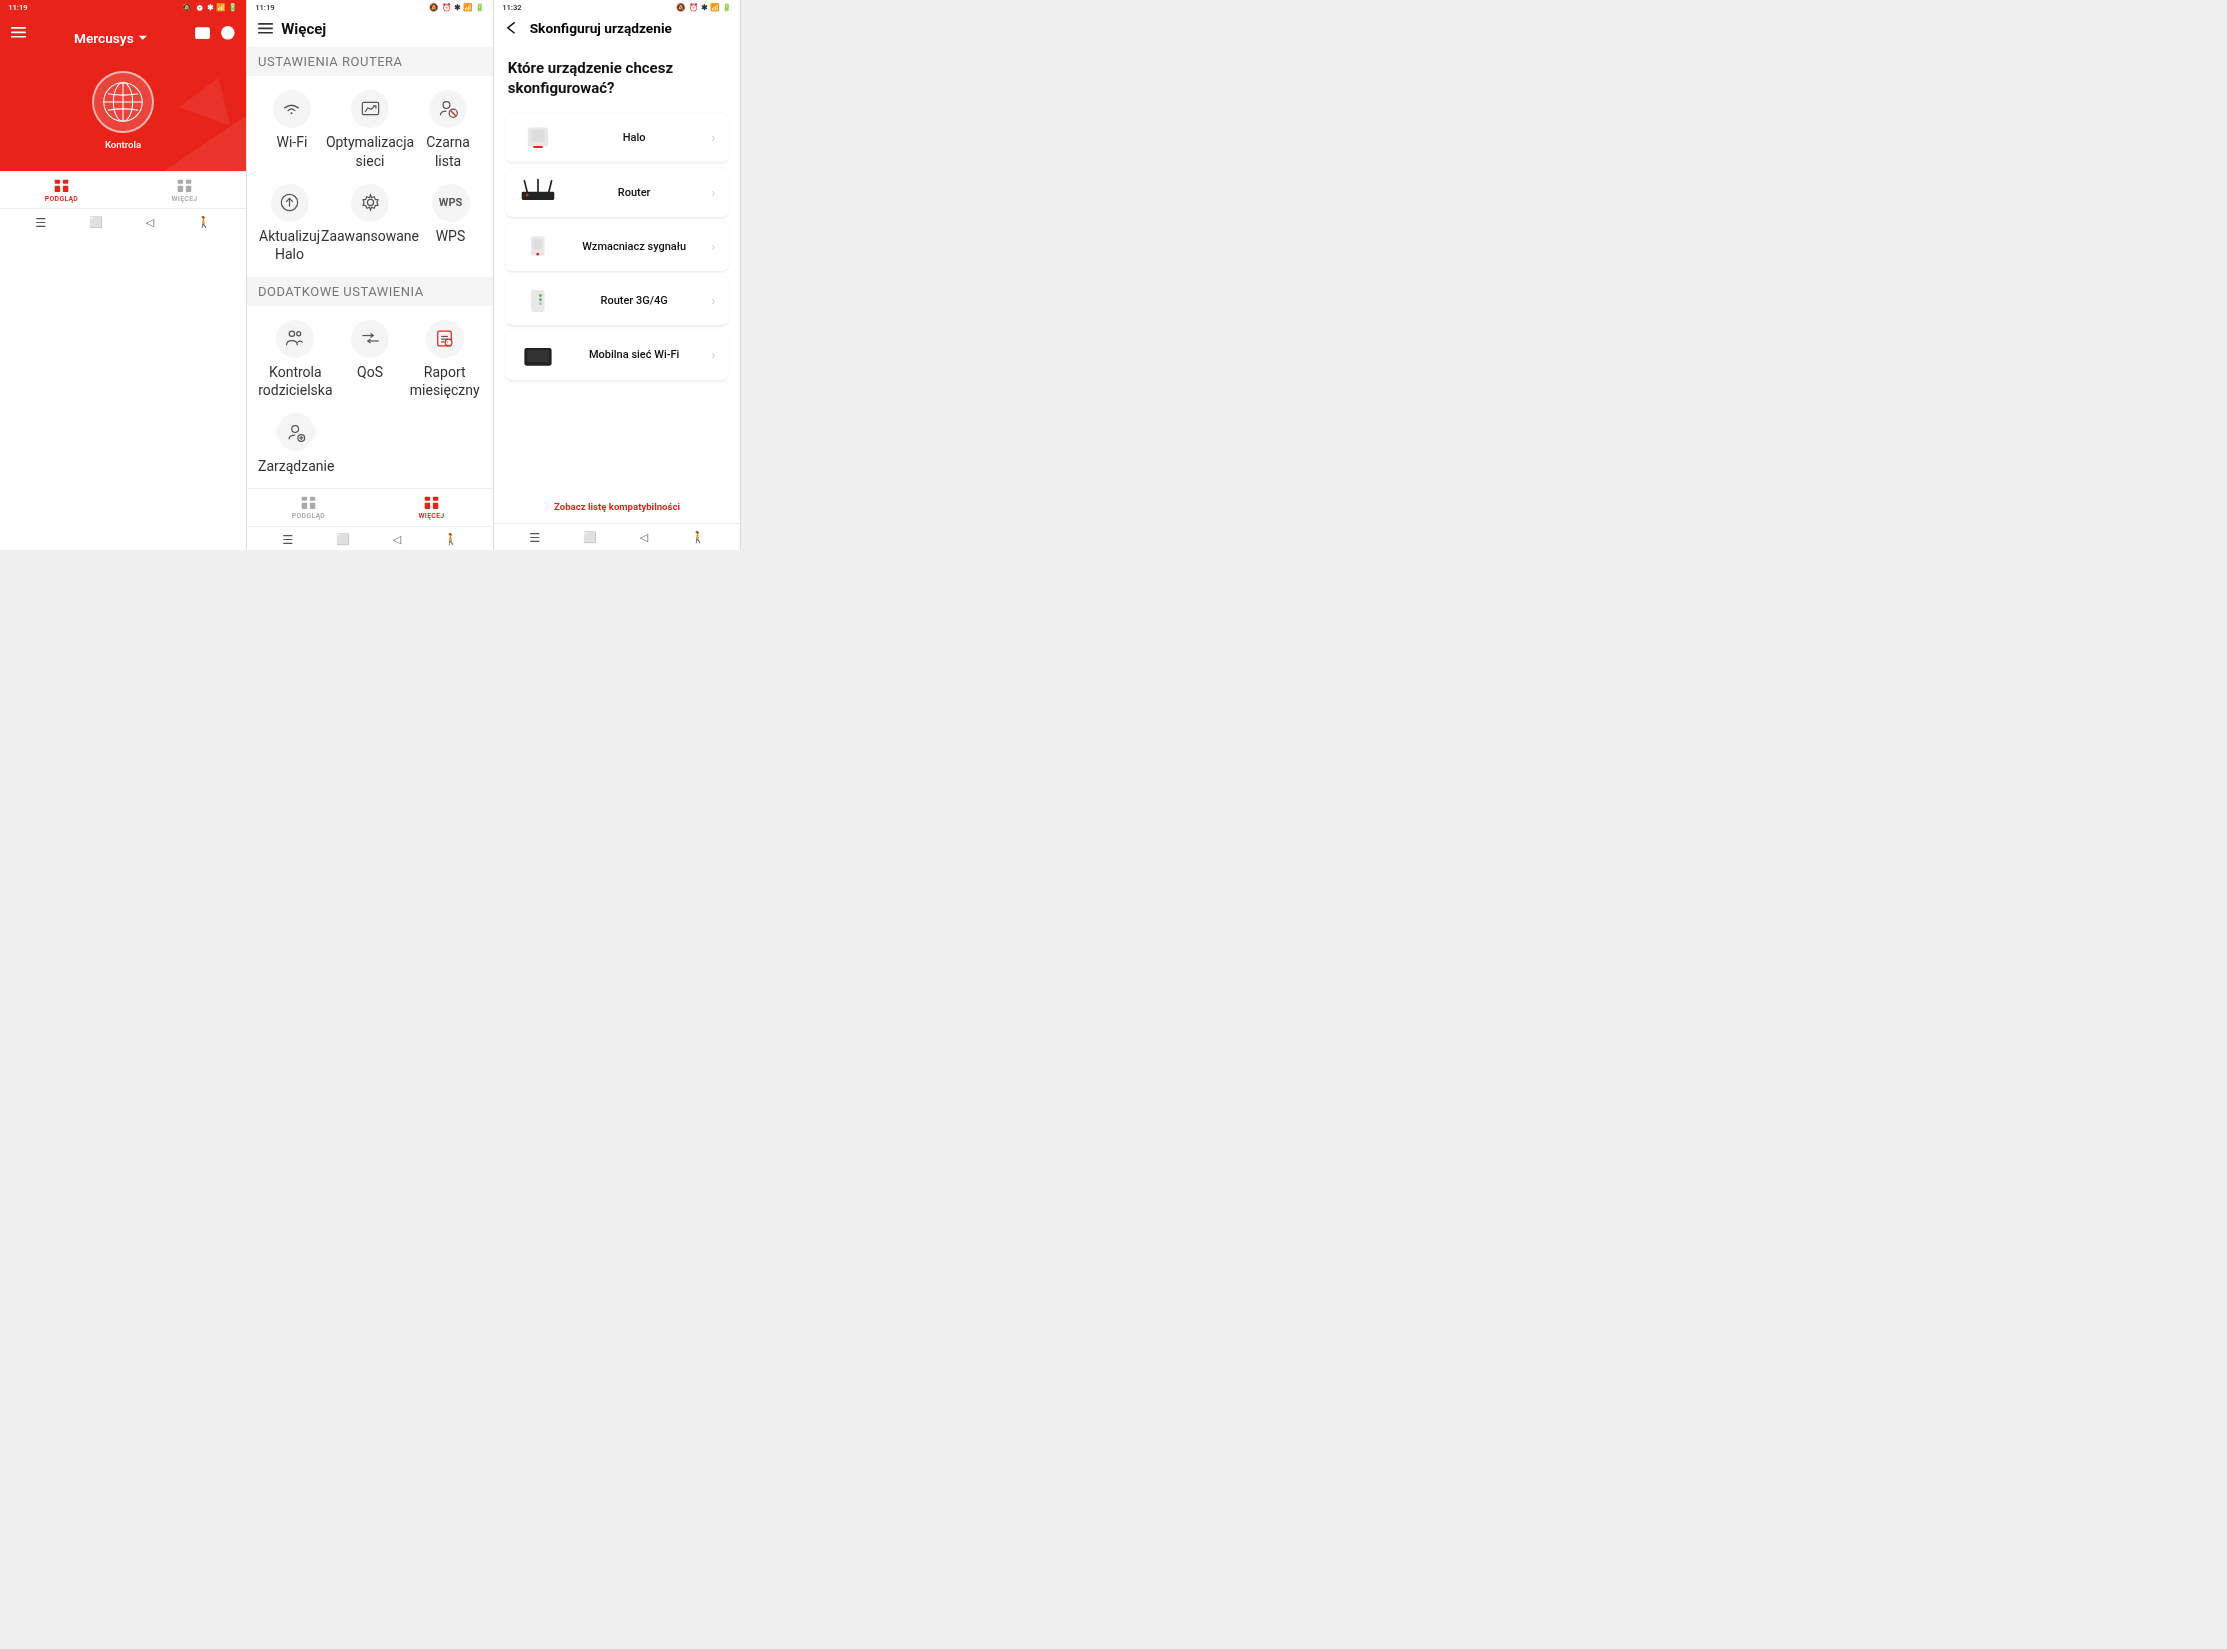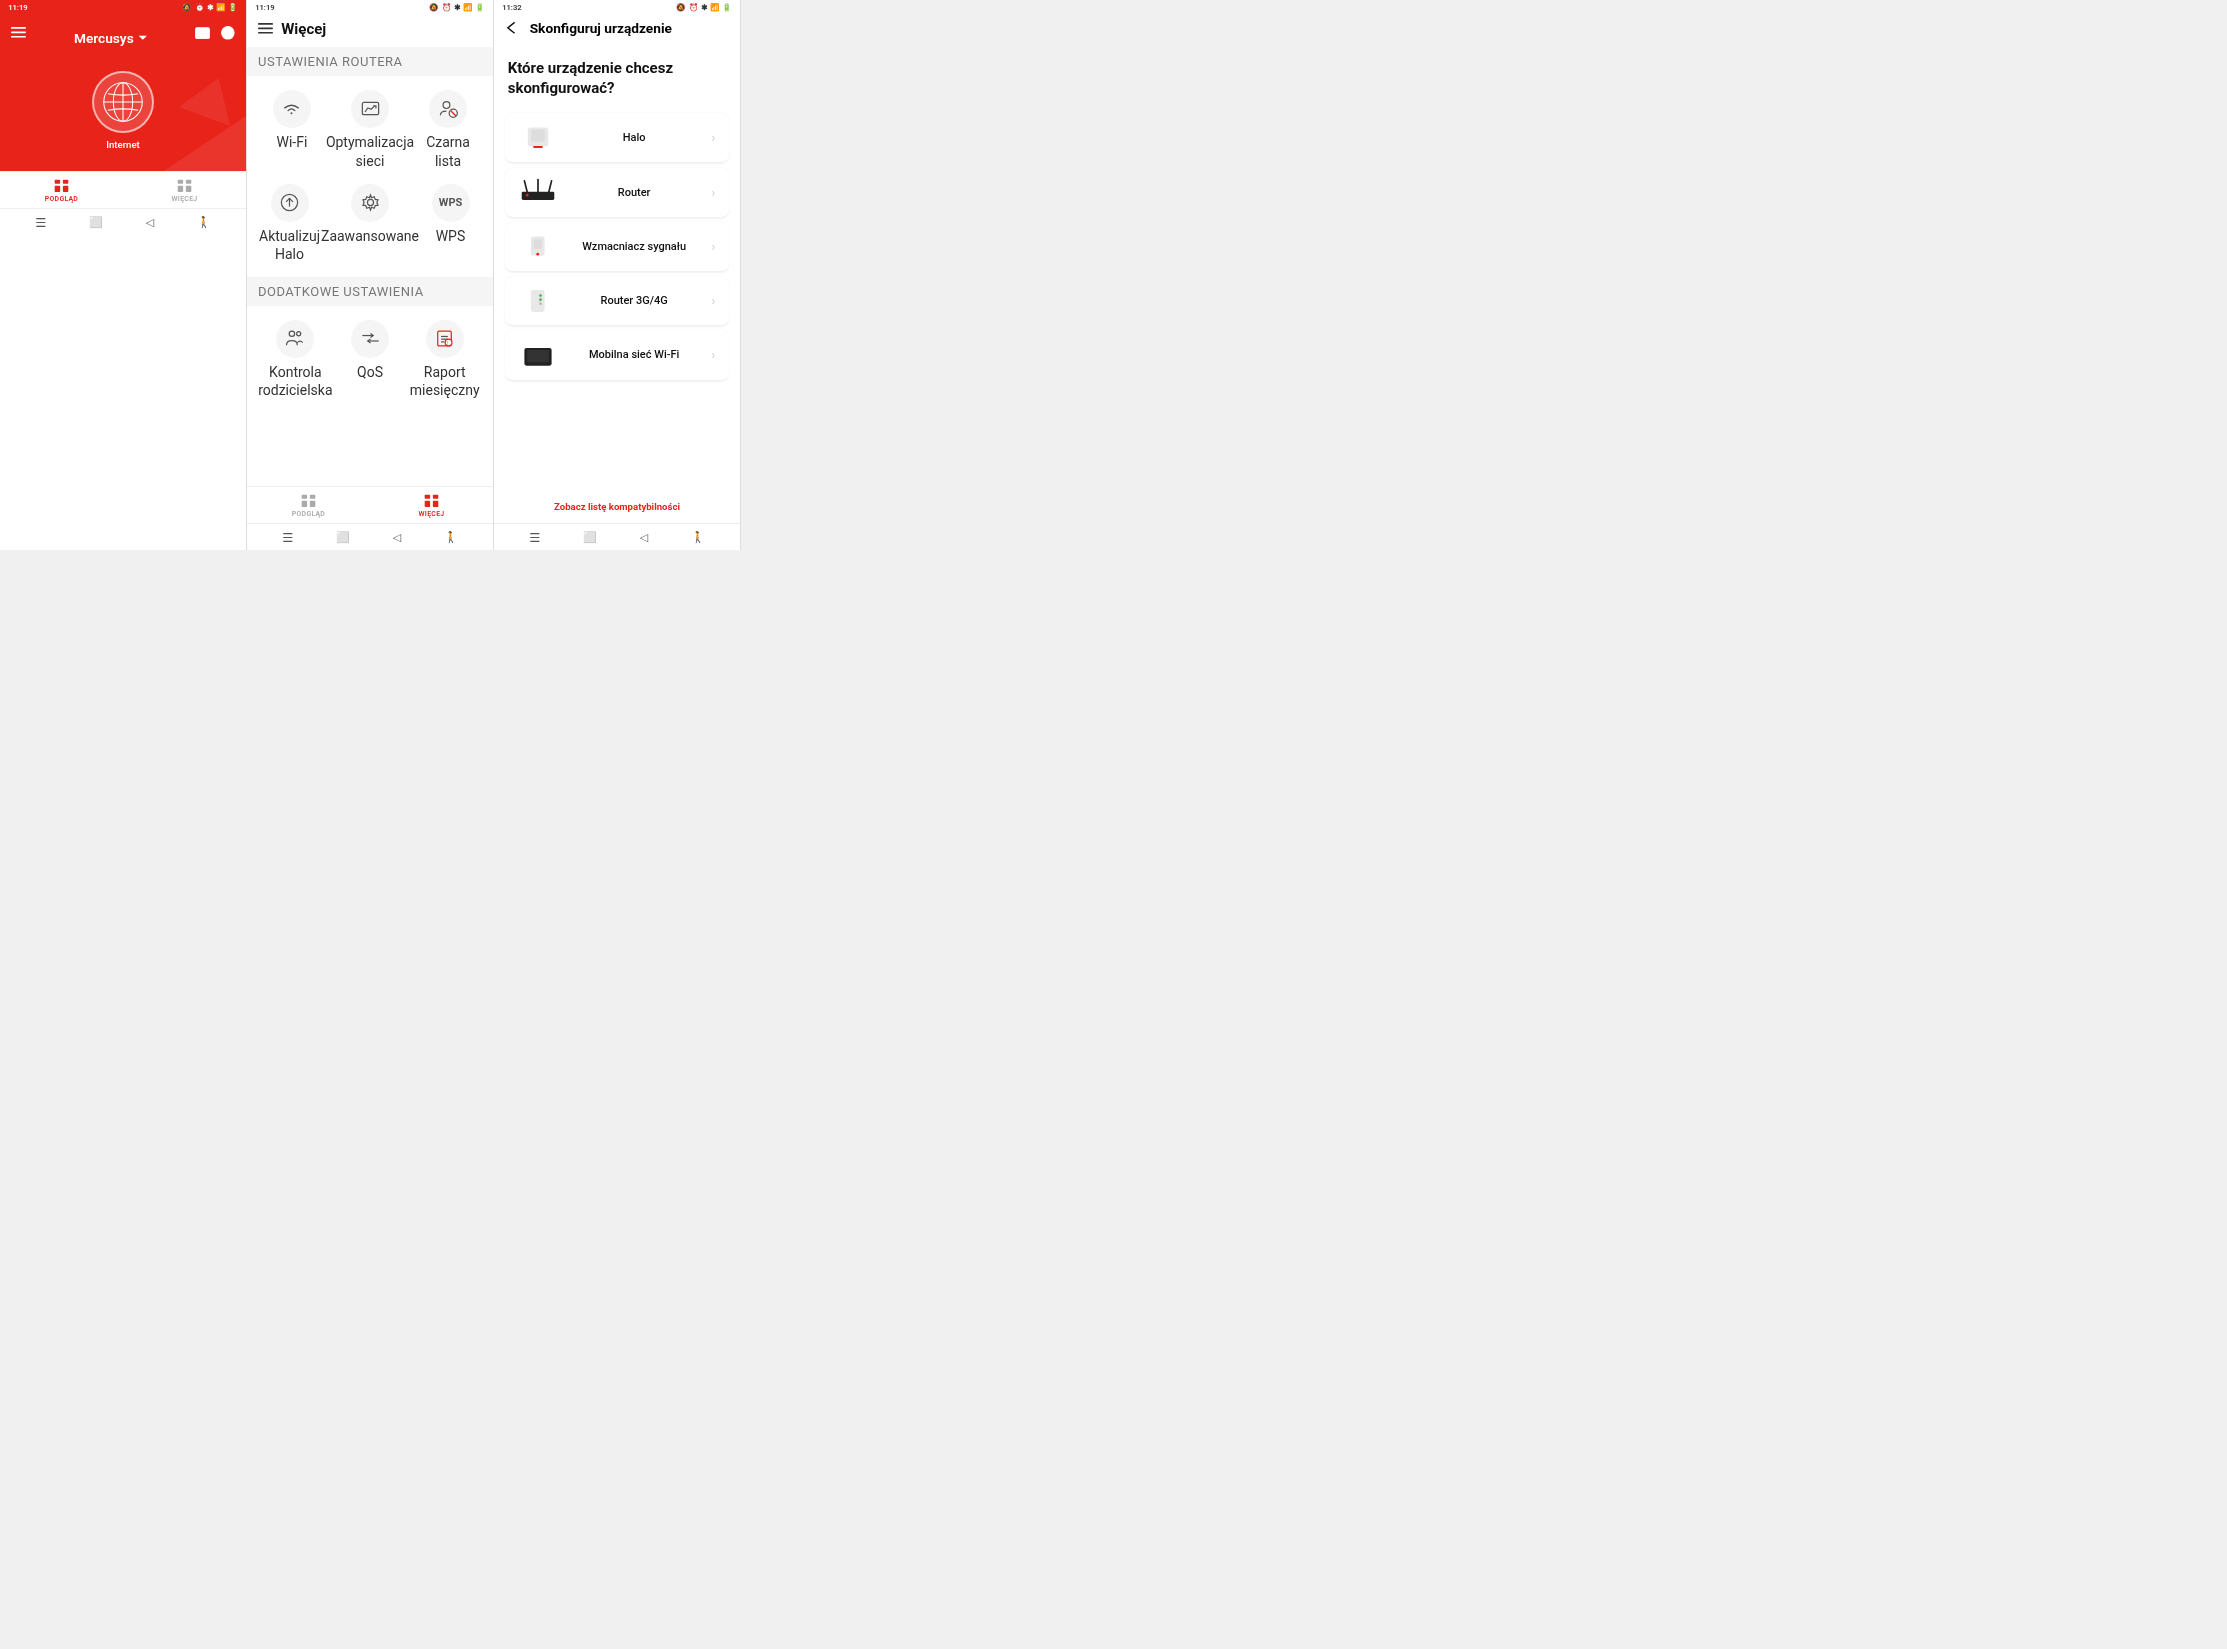--- a/index.html
+++ b/index.html
@@ -399,21 +399,21 @@
     <div class="globe-circle">
       <svg width="44" height="44" viewBox="0 0 64 64" fill="none" stroke="white" stroke-width="1.5">
         <circle cx="32" cy="32" r="28"></circle>
         <ellipse cx="32" cy="32" rx="14" ry="28"></ellipse>
         <line x1="4" y1="32" x2="60" y2="32"></line>
         <line x1="32" y1="4" x2="32" y2="60"></line>
         <path d="M10 20 Q32 24 54 20"></path>
         <path d="M10 44 Q32 40 54 44"></path>
       </svg>
     </div>
-    <span class="globe-label">Internet</span>
+    <span class="globe-label">Kontrola</span>
   </div>
 
 
   <div class="bottom-nav">
     <div class="nav-item active">
       <svg width="15" height="13.7" viewBox="0 0 22 20" fill="#e8241a">
         <rect x="1" y="1" width="8" height="6" rx="1"></rect>
         <rect x="13" y="1" width="8" height="6" rx="1"></rect>
         <rect x="1" y="10" width="8" height="9" rx="1"></rect>
         <rect x="13" y="10" width="8" height="9" rx="1"></rect>
@@ -559,20 +559,36 @@
           <path d="M9 15 L19 15" stroke="#555"></path>
           <path d="M9 19 L14 19" stroke="#555"></path>
           <circle cx="20" cy="20" r="5" fill="#fff" stroke="#e8241a"></circle>
           <text x="17" y="23" font-size="7" fill="#e8241a" stroke="none">!</text>
         </svg>
       </div>
       <span class="icon-label">Raport miesięczny</span>
     </div>
   </div>
 
+  <div class="icons-grid" style="padding-top:0;">
+    <div class="icon-item">
+      <div class="icon-circle">
+        <svg width="19" height="19" viewBox="0 0 28 28" fill="none" stroke="#555" stroke-width="1.8">
+          <circle cx="12" cy="9" r="5"></circle>
+          <path d="M3 24 Q3 18 12 18"></path>
+          <circle cx="21" cy="22" r="5"></circle>
+          <line x1="21" y1="19" x2="21" y2="25"></line>
+          <line x1="18" y1="22" x2="24" y2="22"></line>
+        </svg>
+      </div>
+      <span class="icon-label">Zarządzanie</span>
+    </div>
+    <div class="icon-item"></div>
+    <div class="icon-item"></div>
+  </div>
 
   <div class="bottom-nav" style="margin-top:auto;">
     <div class="nav-item">
       <svg width="15" height="13.7" viewBox="0 0 22 20" fill="#aaa">
         <rect x="1" y="1" width="8" height="6" rx="1"></rect>
         <rect x="13" y="1" width="8" height="6" rx="1"></rect>
         <rect x="1" y="10" width="8" height="9" rx="1"></rect>
         <rect x="13" y="10" width="8" height="9" rx="1"></rect>
       </svg>
       <span class="nav-item-label">PODGLĄD</span>

